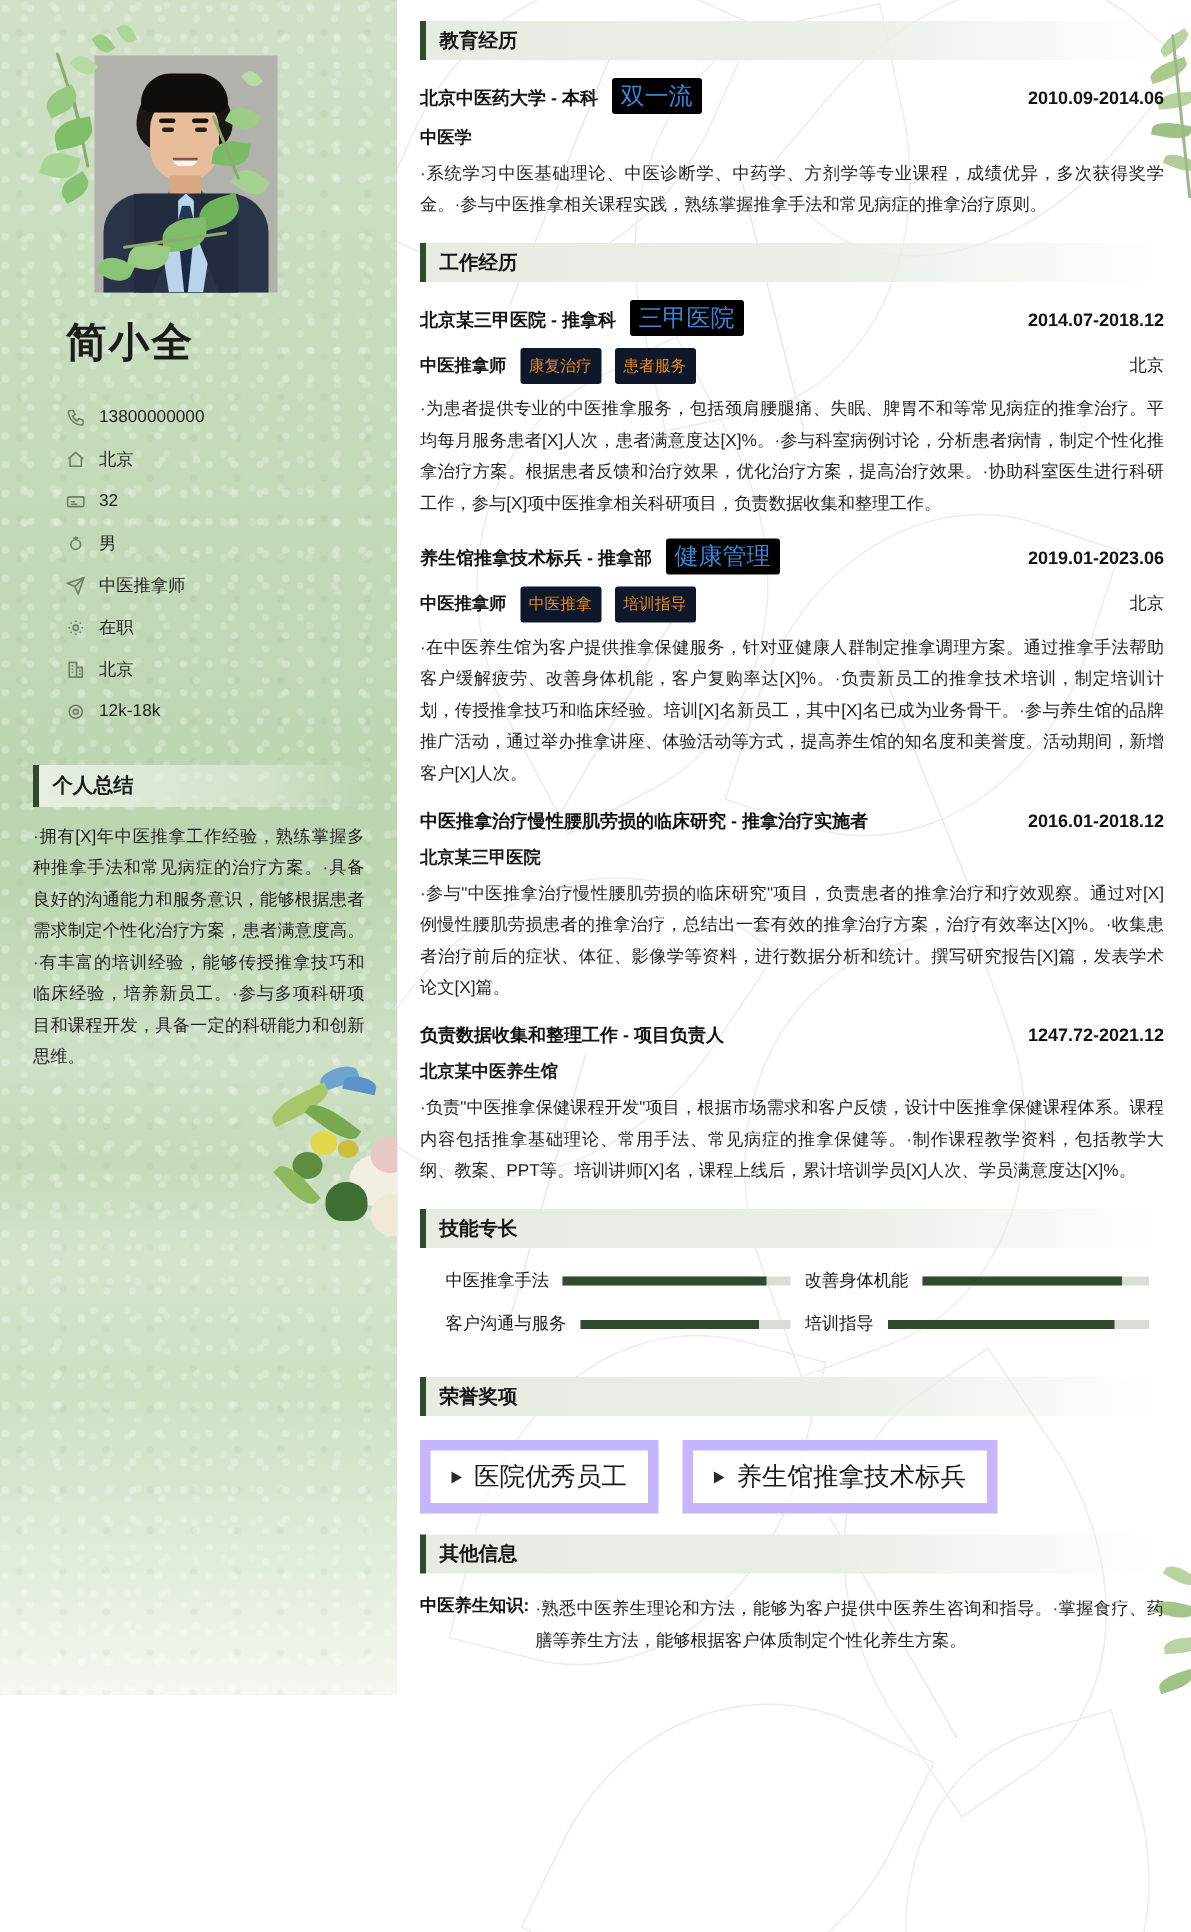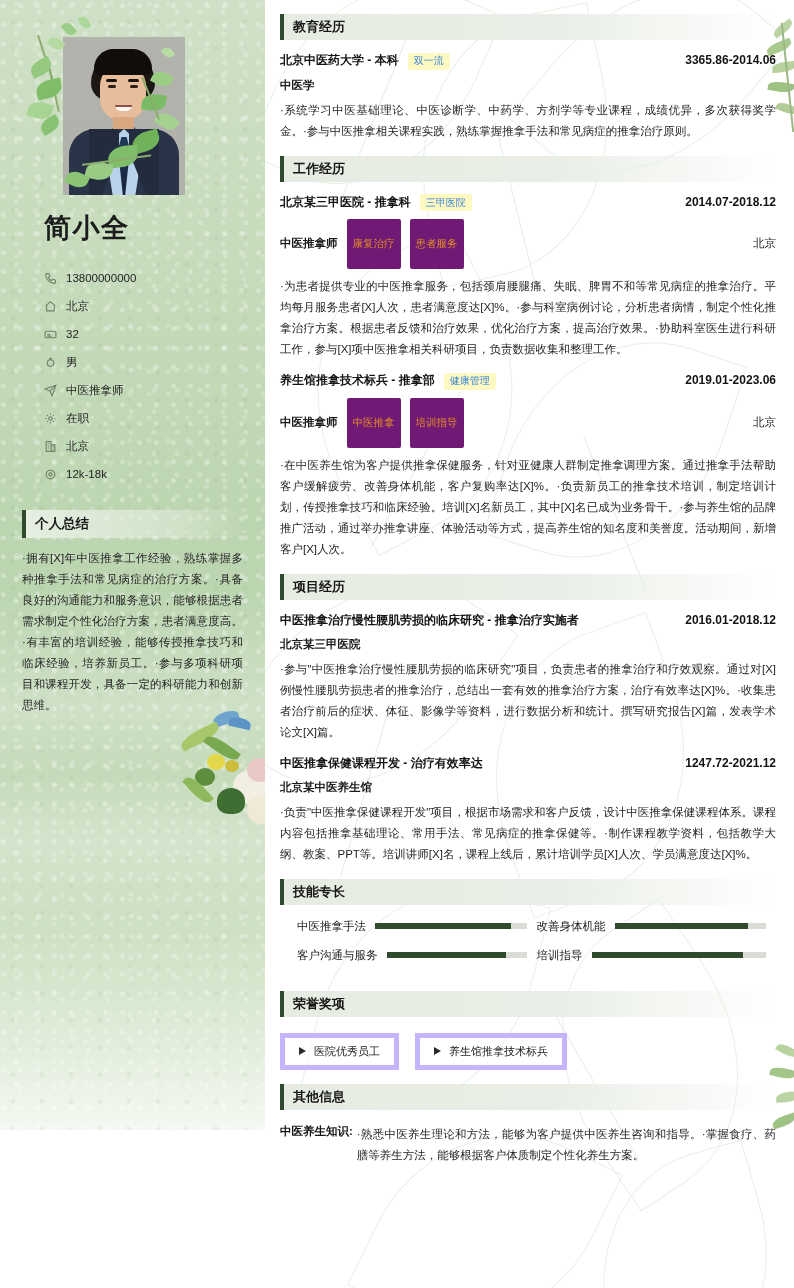--- a/index.html
+++ b/index.html
@@ -114,40 +114,40 @@
     height:26px; display:flex; align-items:center;
     background:linear-gradient(90deg,#e7ece3 0%,#e9eee6 55%,rgba(233,238,230,0) 100%);
     border-left:4px solid #2f4a2c; padding-left:9px; margin-top:14px;
     font-size:13px; font-weight:700; color:#171717;
   }
   .entry{ margin-top:12px; }
   .row1{ display:flex; align-items:baseline; justify-content:space-between; }
   .row1 .left{ display:flex; align-items:baseline; gap:9px; flex-wrap:wrap; }
   .org{ font-size:12px; font-weight:700; color:#141414; }
   .date{ font-size:12px; font-weight:700; color:#141414; white-space:nowrap; }
-  .tag-blue{ font-size:10px; color:#3a86d6; background:#fef9c3; padding:1.5px 6px; border-radius:2px; }
-  .tag-orange{ font-size:10.5px; color:#e08a28; background:#701a75; padding:18px 6px; border-radius:2px; }
+  .tag-blue{ font-size:16px; color:#3a86d6; background:#000000; padding:1.5px 6px; border-radius:2px; }
+  .tag-orange{ font-size:10.5px; color:#e08a28; background:#0f172a; padding:5px 6px; border-radius:2px; }
   .row2{ display:flex; align-items:baseline; justify-content:space-between; margin-top:8px; }
   .row2 .left{ display:flex; align-items:baseline; gap:9px; flex-wrap:wrap; }
   .role{ font-size:11.5px; font-weight:700; color:#1a1a1a; }
   .city{ font-size:11.5px; color:#1a1a1a; }
   .major{ font-size:11.5px; font-weight:700; color:#1a1a1a; margin-top:8px; }
   .desc{ font-size:11.5px; line-height:21px; color:#1f1f1f; margin-top:7px; text-align:justify; }
 
   .skills{ display:flex; flex-wrap:wrap; margin-top:14px;margin-left:17px; }
   .skill{ width:50%; display:flex; align-items:center; margin-bottom:14px; padding-right:10px; }
   .sk-name{ font-size:11.5px; color:#1a1a1a; white-space:nowrap; margin-right:9px; }
   .sk-track{ flex:1; height:6px; background:#d9ddd6; position:relative; }
   .sk-fill{ position:absolute; left:0; top:0; height:6px; background:#2f4a2c; }
 
   .honors{ display:flex; gap:16px; margin-top:16px; margin-bottom:6px; }
   .honor{
     display:flex; align-items:center; gap:8px;
-    border:5px solid #c4b5fd; background:rgba(255,255,255,.6);
-    padding:6px 14px; font-size:11px; color:#1a1a1a;
+    border:7px solid #c4b5fd; background:rgba(255,255,255,.6);
+    padding:6px 14px; font-size:17px; color:#1a1a1a;
   }
   .tri{ width:0;height:0;border-left:7px solid #2b2b2b;border-top:4.5px solid transparent;border-bottom:4.5px solid transparent; }
 
   .other{ display:flex; margin-top:14px; }
   .other-k{ font-size:11.5px; font-weight:700; color:#141414; white-space:nowrap; }
   .other-v{ font-size:11.5px; line-height:21px; color:#1f1f1f; text-align:justify; margin-left:4px; }
 </style>
 </head>
 <body>
 
@@ -333,21 +333,21 @@
     <div class="content">
 
       <section>
         <div class="sec-head">教育经历</div>
         <div class="entry">
           <div class="row1">
             <div class="left">
               <span class="org">北京中医药大学 - 本科</span>
               <span class="tag-blue">双一流</span>
             </div>
-            <span class="date">3365.86-2014.06</span>
+            <span class="date">2010.09-2014.06</span>
           </div>
           <div class="major">中医学</div>
           <div class="desc">·系统学习中医基础理论、中医诊断学、中药学、方剂学等专业课程，成绩优异，多次获得奖学金。·参与中医推拿相关课程实践，熟练掌握推拿手法和常见病症的推拿治疗原则。</div>
         </div>
       </section>
 
       <section>
         <div class="sec-head">工作经历</div>
 
         <div class="entry">
@@ -383,37 +383,36 @@
               <span class="tag-orange">中医推拿</span>
               <span class="tag-orange">培训指导</span>
             </div>
             <span class="city">北京</span>
           </div>
           <div class="desc">·在中医养生馆为客户提供推拿保健服务，针对亚健康人群制定推拿调理方案。通过推拿手法帮助客户缓解疲劳、改善身体机能，客户复购率达[X]%。·负责新员工的推拿技术培训，制定培训计划，传授推拿技巧和临床经验。培训[X]名新员工，其中[X]名已成为业务骨干。·参与养生馆的品牌推广活动，通过举办推拿讲座、体验活动等方式，提高养生馆的知名度和美誉度。活动期间，新增客户[X]人次。</div>
         </div>
       </section>
 
       <section>
-        <div class="sec-head">项目经历</div>
 
         <div class="entry">
           <div class="row1">
             <div class="left">
               <span class="org">中医推拿治疗慢性腰肌劳损的临床研究 - 推拿治疗实施者</span>
             </div>
             <span class="date">2016.01-2018.12</span>
           </div>
           <div class="major">北京某三甲医院</div>
           <div class="desc">·参与"中医推拿治疗慢性腰肌劳损的临床研究"项目，负责患者的推拿治疗和疗效观察。通过对[X]例慢性腰肌劳损患者的推拿治疗，总结出一套有效的推拿治疗方案，治疗有效率达[X]%。·收集患者治疗前后的症状、体征、影像学等资料，进行数据分析和统计。撰写研究报告[X]篇，发表学术论文[X]篇。</div>
         </div>
 
         <div class="entry">
           <div class="row1">
             <div class="left">
-              <span class="org">中医推拿保健课程开发 - 治疗有效率达</span>
+              <span class="org">负责数据收集和整理工作 - 项目负责人</span>
             </div>
             <span class="date">1247.72-2021.12</span>
           </div>
           <div class="major">北京某中医养生馆</div>
           <div class="desc">·负责"中医推拿保健课程开发"项目，根据市场需求和客户反馈，设计中医推拿保健课程体系。课程内容包括推拿基础理论、常用手法、常见病症的推拿保健等。·制作课程教学资料，包括教学大纲、教案、PPT等。培训讲师[X]名，课程上线后，累计培训学员[X]人次、学员满意度达[X]%。</div>
         </div>
       </section>
 
       <section>
         <div class="sec-head">技能专长</div>

